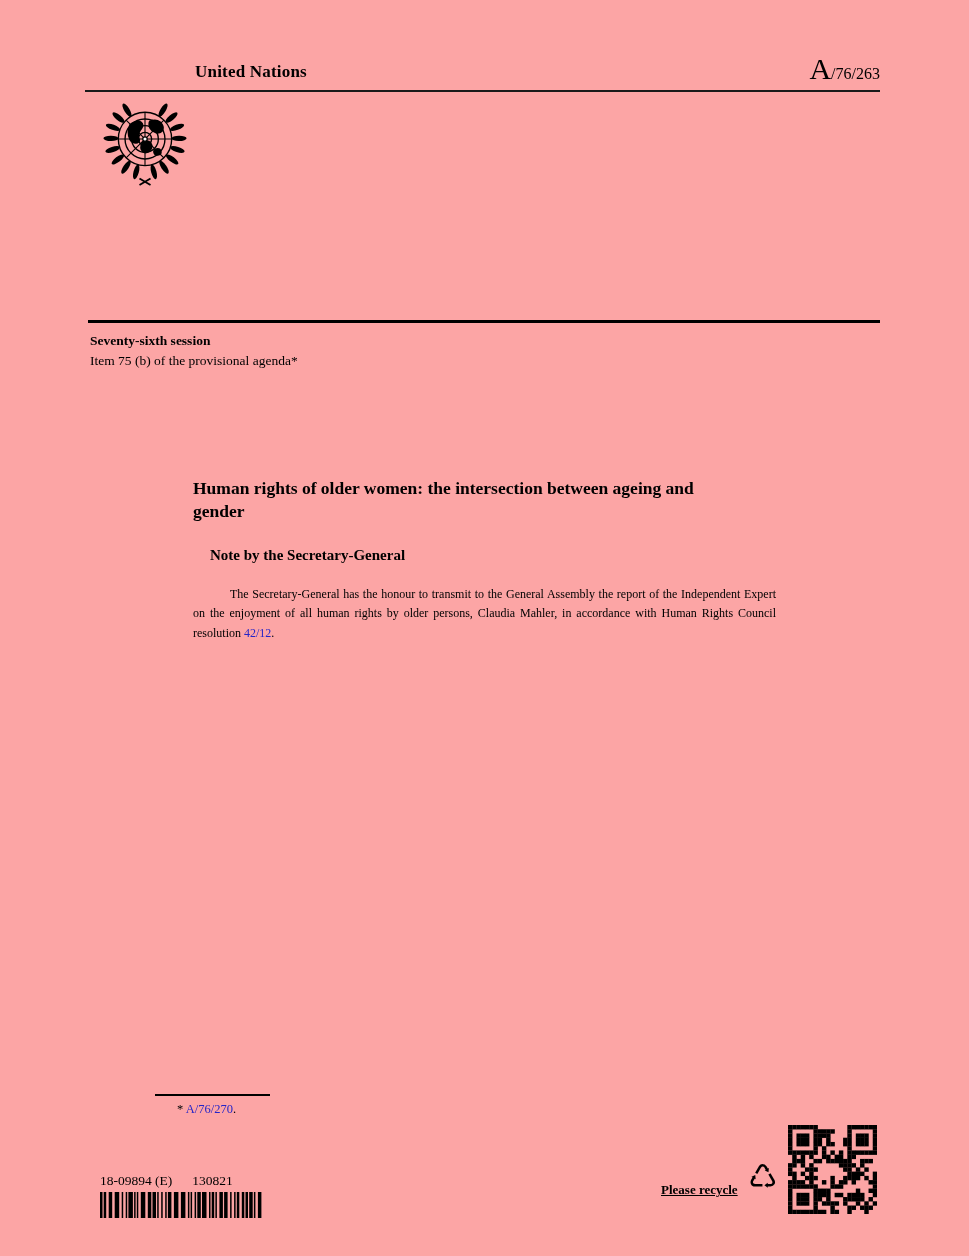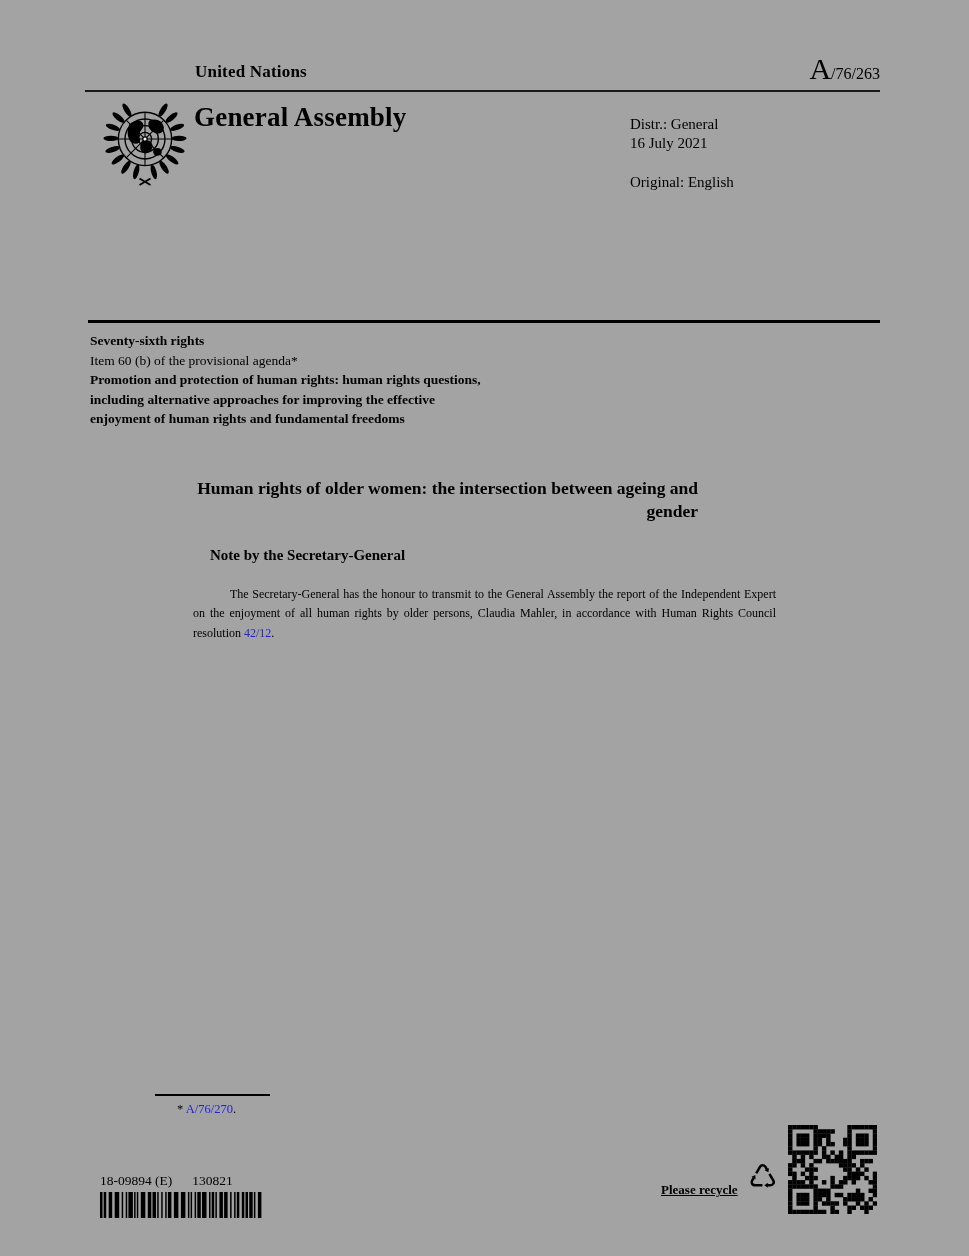--- a/index.html
+++ b/index.html
@@ -1,20 +1,20 @@
 <!DOCTYPE html>
 <html><head>
 <meta charset="utf-8">
 <style>
   * { margin:0; padding:0; box-sizing:border-box; }
   html,body { background:#888; }
   .page {
     position:relative;
     width:969px; height:1256px;
-    background:#a3a3a3;
+    background:#fca5a5;
     margin:0 auto;
     font-family:"Liberation Serif","DejaVu Serif",serif;
     color:#000;
     overflow:hidden;
   }
   
   .org-name {
     position:absolute; left:195px; top:62px;
     font-size:17px; font-weight:bold; letter-spacing:.2px;
   }
@@ -45,21 +45,21 @@
     width:792px; height:3px; background:#000;
   }
   .session-block {
     position:absolute; left:90px; top:331px; width:408px;
     font-size:13.5px; line-height:19.6px;
   }
   .session-block .bold { font-weight:bold; }
   
   .doc-title {
     position:absolute; left:193px; top:477px; width:505px;
-    font-size:17.5px; font-weight:bold; line-height:23px;text-align:right;
+    font-size:17.5px; font-weight:bold; line-height:23px;
   }
   .doc-subtitle {
     position:absolute; left:193px; top:547px;
     font-size:15px; font-weight:bold;margin-left:17px;
   }
   .doc-paragraph {
     position:absolute; left:193px; top:585px; width:583px;
     font-size:12px; line-height:19.3px;
     text-align:justify; text-indent:37px;
   }
@@ -137,34 +137,26 @@
         <ellipse cx="79.54951387174984" cy="62.267155856625784" rx="2.9" ry="8.2" fill="#000" transform="rotate(127 79.54951387174984 62.267155856625784)"></ellipse>
         <ellipse cx="70.69013742841763" cy="70.67439018453655" rx="2.9" ry="8.2" fill="#000" transform="rotate(146 70.69013742841763 70.67439018453655)"></ellipse>
         <ellipse cx="59.57630466879327" cy="75.73925557269553" rx="2.9" ry="8.2" fill="#000" transform="rotate(165 59.57630466879327 75.73925557269553)"></ellipse>
       </g>
     <g stroke="#000" stroke-width="2">
       <line x1="44" y1="90" x2="56" y2="83"></line>
       <line x1="56" y1="90" x2="44" y2="83"></line>
     </g>
   </svg>
 
-  <div class="assembly-title">General Assembly</div>
-
-  <div class="distr-block">
-    <div>Distr.: General</div>
-    <div>16 July 2021</div>
-    <div class="gap"></div>
-    <div>Original: English</div>
-  </div>
+
 
   <div class="session-rule"></div>
   <div class="session-block">
-    <div class="bold">Seventy-sixth rights</div>
-    <div>Item 60 (b) of the provisional agenda*</div>
-    <div class="bold">Promotion and protection of human rights: human rights questions, including alternative approaches for improving the effective enjoyment of human rights and fundamental freedoms</div>
+    <div class="bold">Seventy-sixth session</div>
+    <div>Item 75 (b) of the provisional agenda*</div>
   </div>
 
   <div class="doc-title">Human rights of older women: the intersection between ageing and gender</div>
   <div class="doc-subtitle">Note by the Secretary-General</div>
   <p class="doc-paragraph"><span>The Secretary-General has the honour to transmit to the General Assembly the report of the Independent Expert on the enjoyment of all human rights by older persons, Claudia Mahler, in accordance with Human Rights Council resolution </span><a class="doc-link">42/12</a><span>.</span></p>
 
   <div class="footnote-rule"></div>
   <div class="footnote"><span>* </span><a class="doc-link">A/76/270</a><span>.</span></div>
 
   <div class="job-line"><span>18-09894 (E)</span><span class="date-code">130821</span></div>

